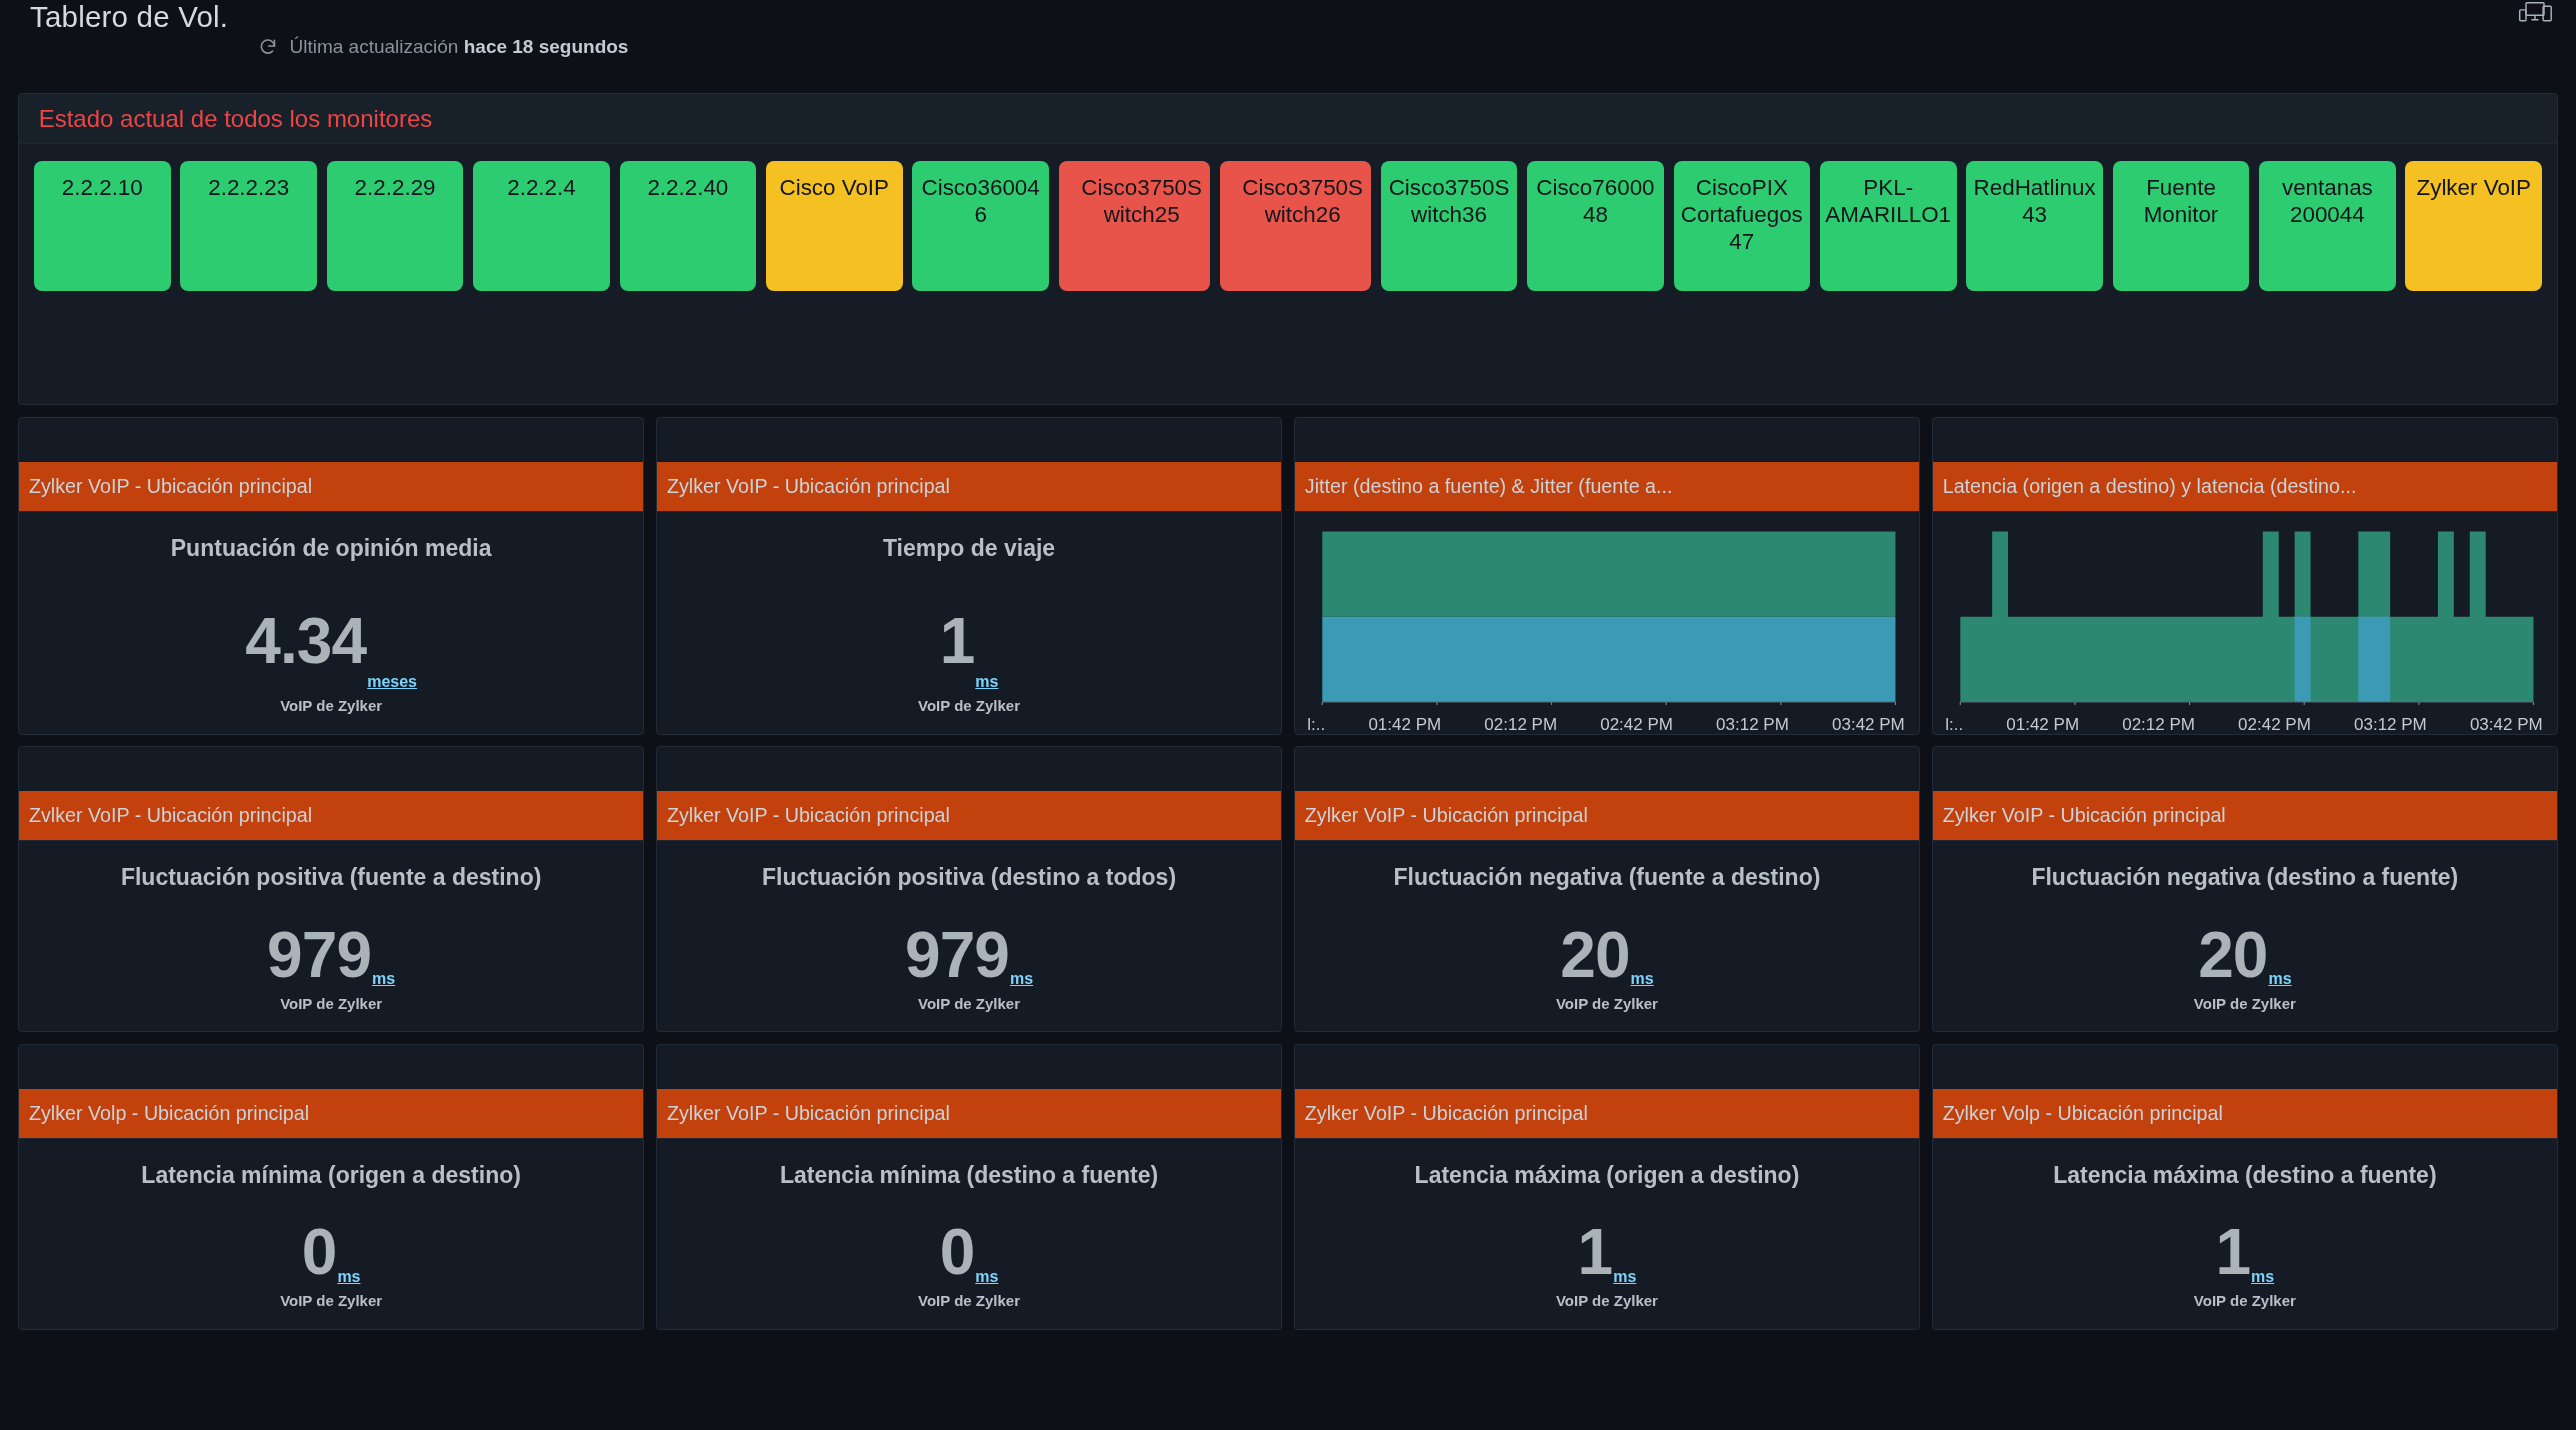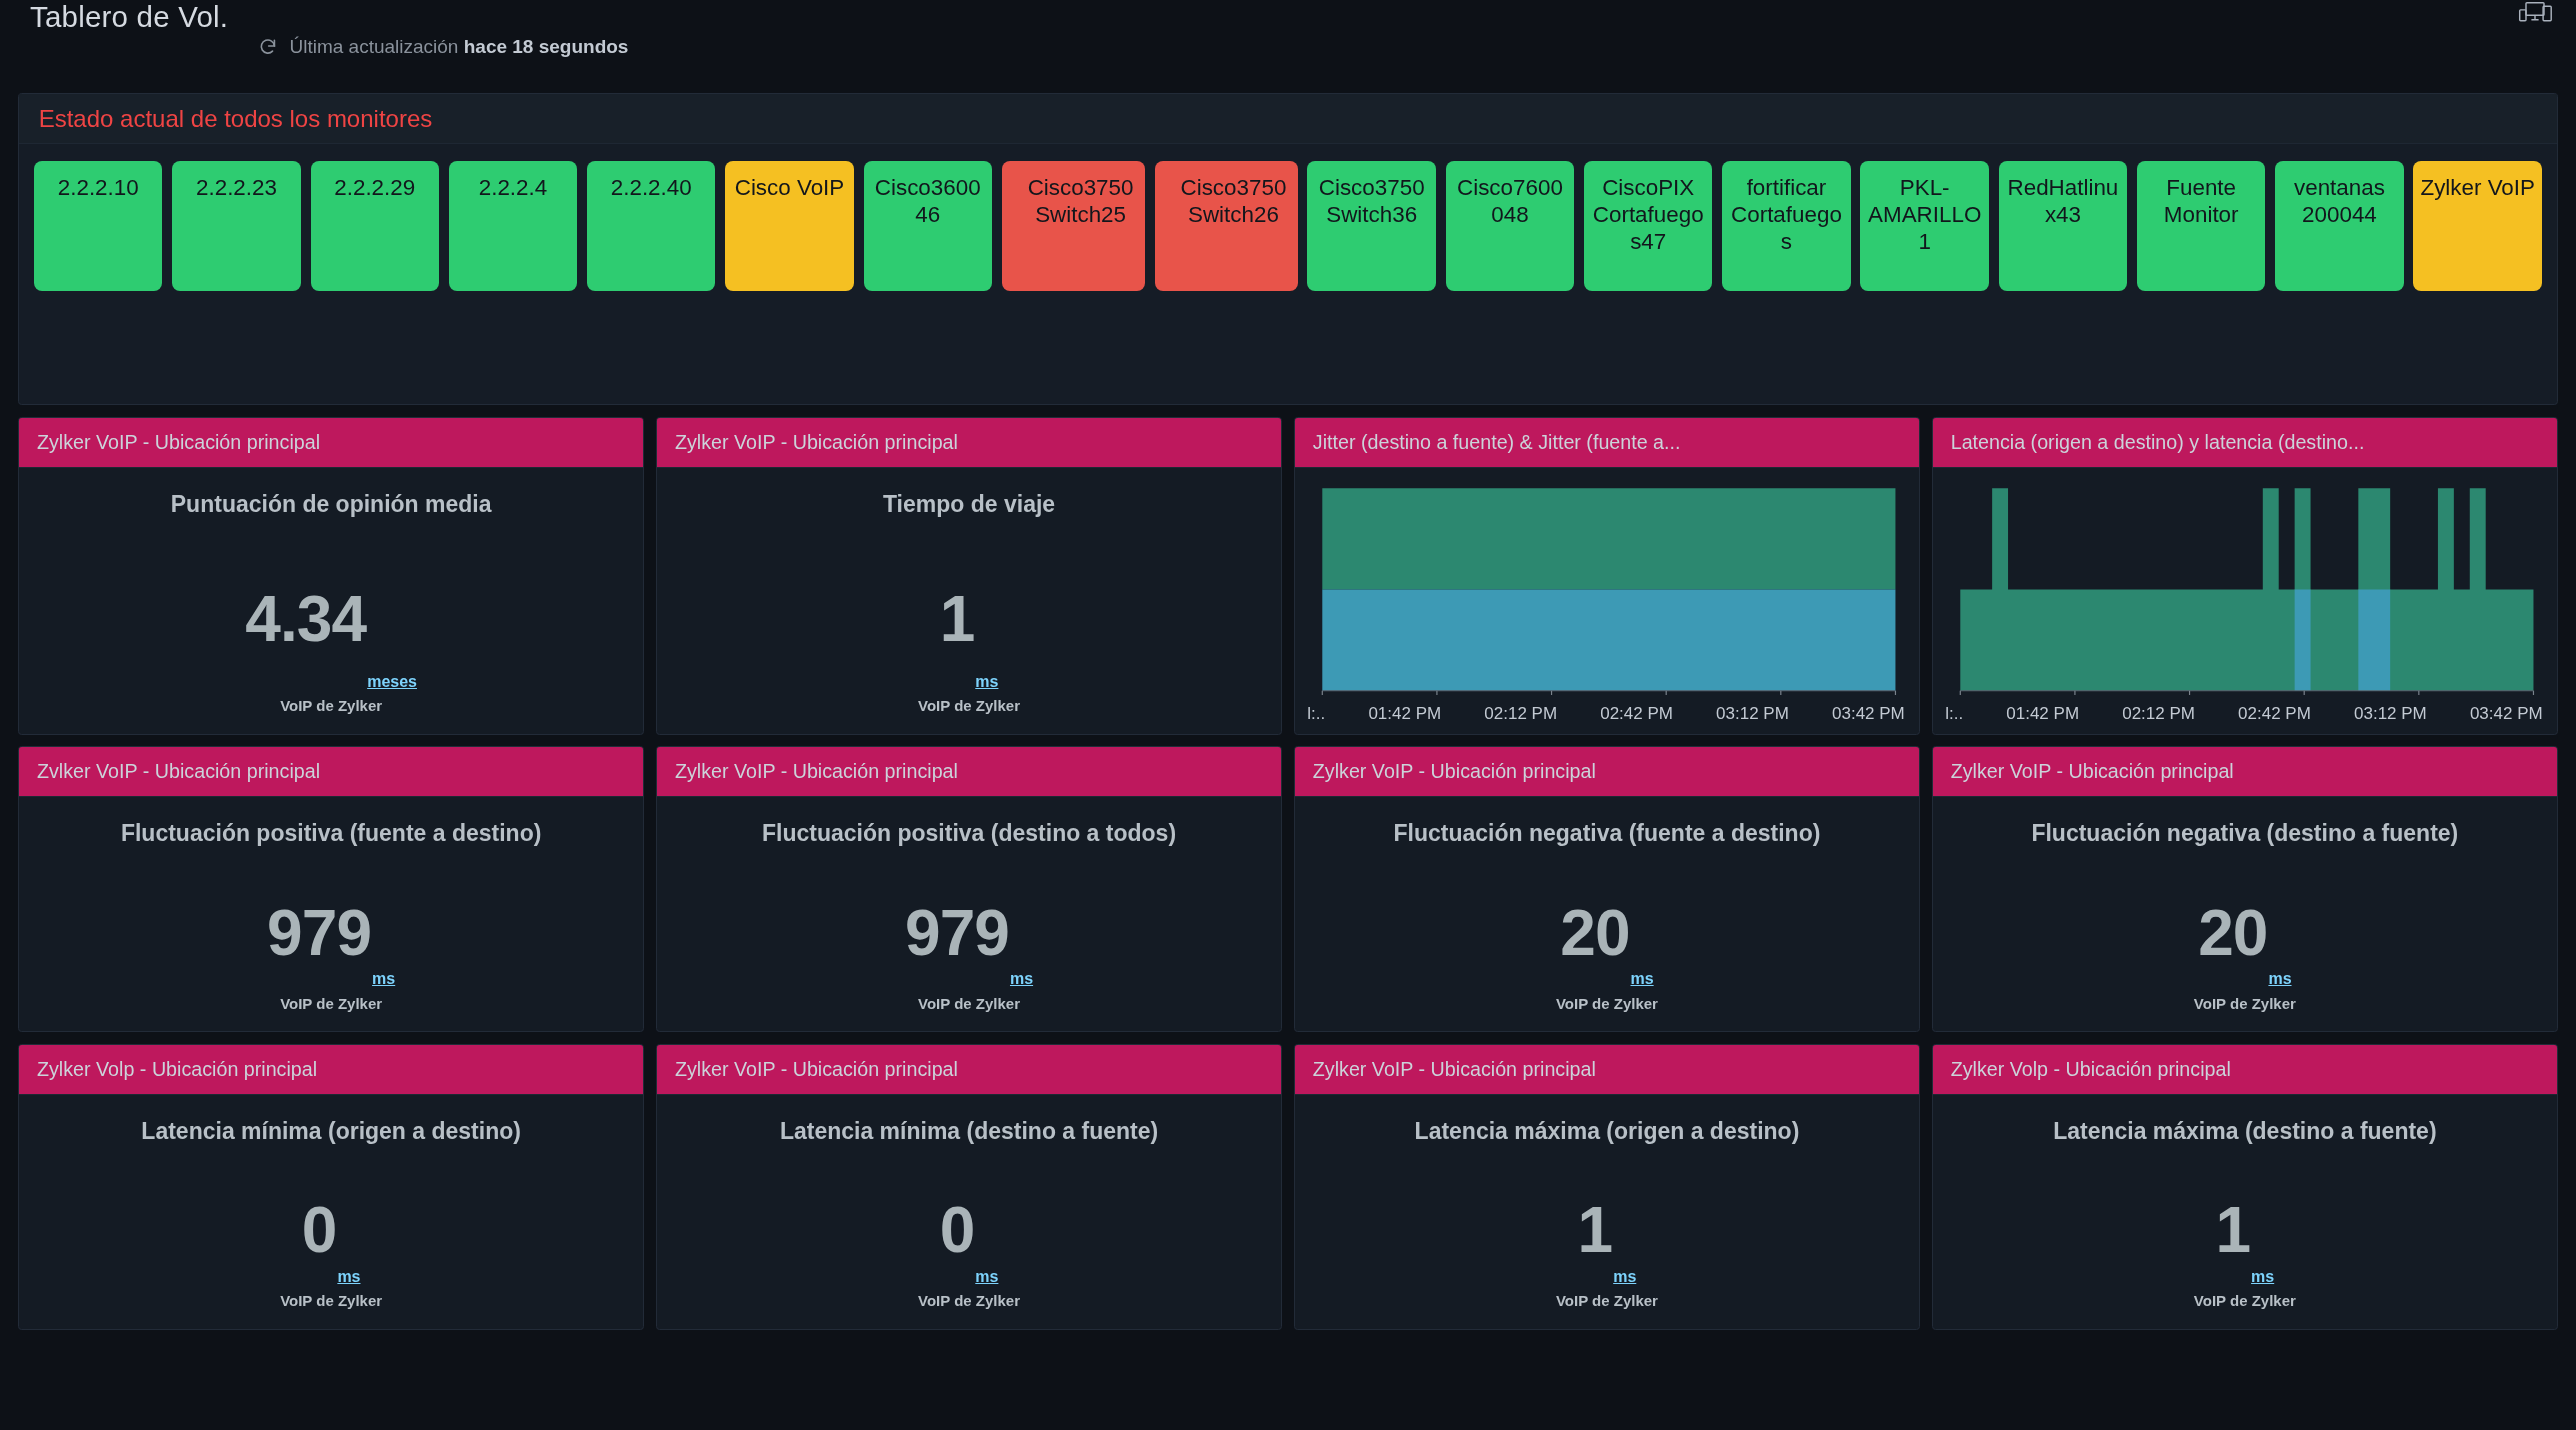--- a/index.html
+++ b/index.html
@@ -104,27 +104,28 @@
   }
   .row1 .panel { height: 318px; }
   .row2 .panel { height: 286px; }
   .row3 .panel { height: 286px; }
 
   .panel-title {
     height: 50px;
     flex: 0 0 50px;
     display: flex;
     align-items: center;
-    padding: 0 18px;
+    padding: 0 10px;
     font-size: 19.7px;
     color: #ccd3da;
-    background: #be185d;
+    background: #c2410c;
     border-bottom: 0.9px solid #1e2733;
     white-space: nowrap;
     overflow: hidden;
+    margin-top: 44px;
   }
 
   
   .stat-body {
     flex: 1;
     display: flex;
     flex-direction: column;
     align-items: center;
     padding: 23px 9px 19.7px;
   }
@@ -227,21 +228,20 @@
       <div class="tile green">2.2.2.29</div>
       <div class="tile green">2.2.2.4</div>
       <div class="tile green">2.2.2.40</div>
       <div class="tile yellow">Cisco VoIP</div>
       <div class="tile green">Cisco360046</div>
       <div class="tile red">Cisco3750Switch25</div>
       <div class="tile red">Cisco3750Switch26</div>
       <div class="tile green">Cisco3750Switch36</div>
       <div class="tile green">Cisco7600048</div>
       <div class="tile green">CiscoPIX Cortafuegos47</div>
-      <div class="tile green">fortificar Cortafuegos</div>
       <div class="tile green">PKL-AMARILLO1</div>
       <div class="tile green">RedHatlinux43</div>
       <div class="tile green">Fuente Monitor</div>
       <div class="tile green">ventanas 200044</div>
       <div class="tile yellow">Zylker VoIP</div>
     </div>
 </div>
 
 <div class="grid row1">
 

